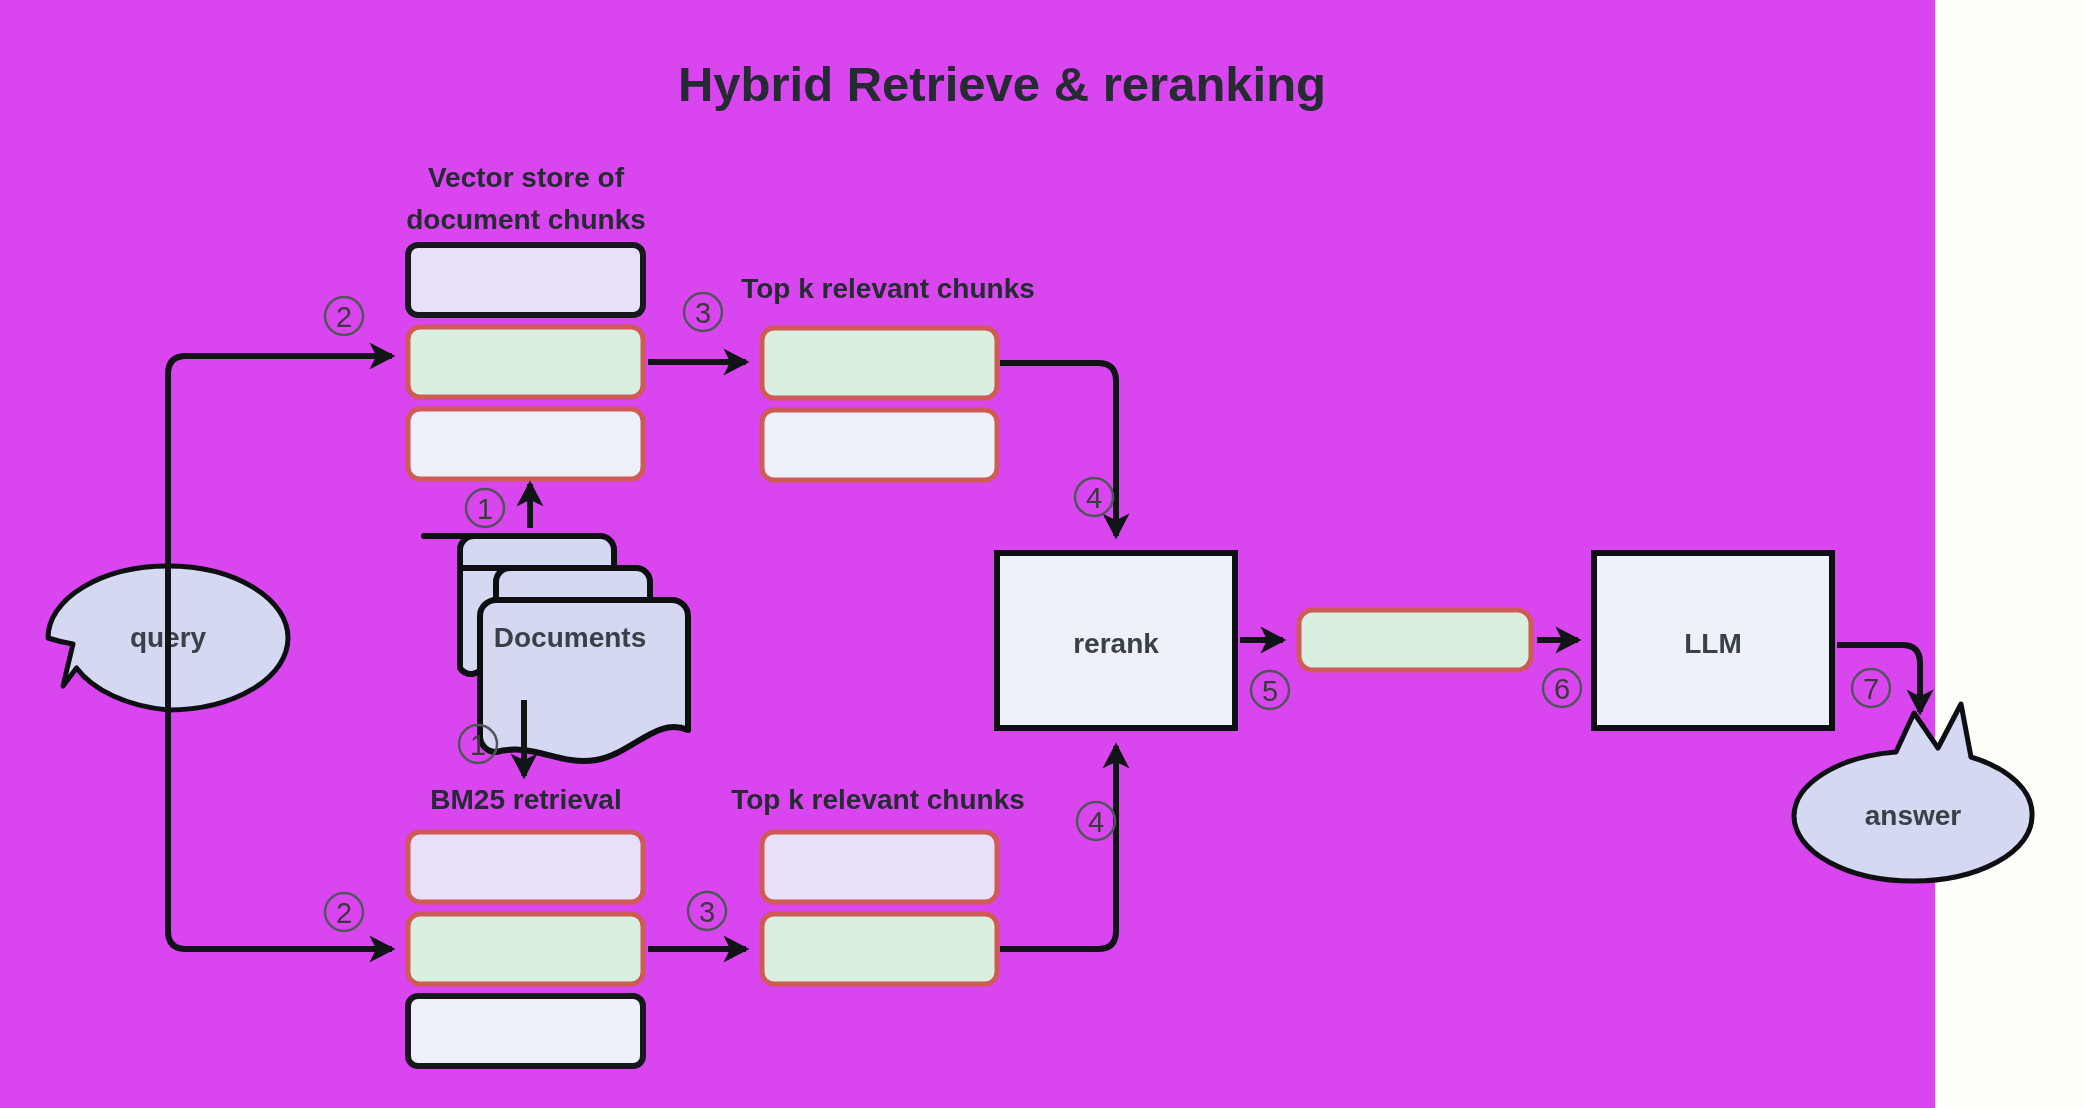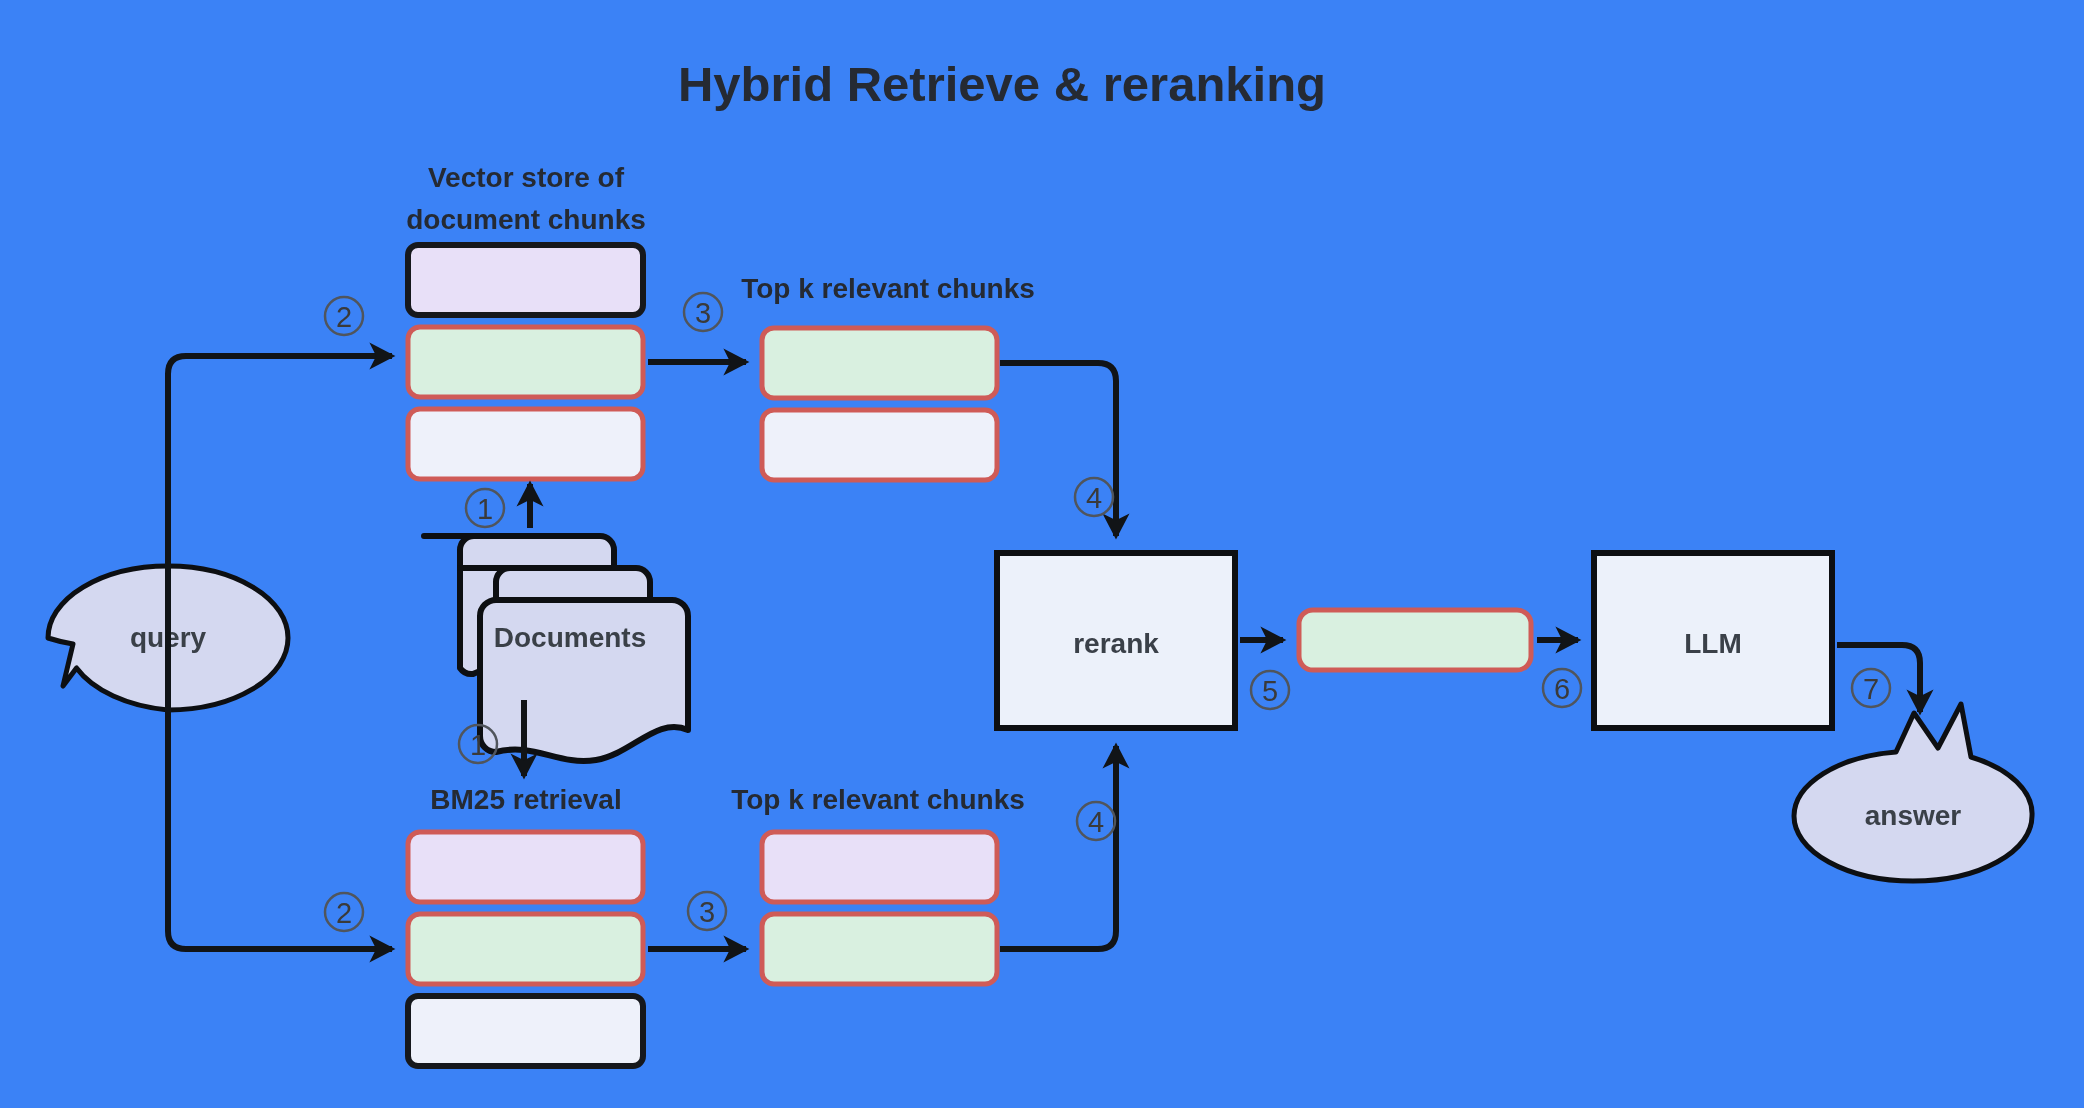--- a/index.html
+++ b/index.html
@@ -8,23 +8,23 @@
     background: #fefefb;
   }
   body {
     width: 2084px;
     height: 1108px;
     overflow: hidden;
     font-family: "Liberation Sans", sans-serif;
   }
   #diagram-root {
     position: relative;
-    width: 2084px;
+    width: 1935px;
     height: 1108px;
-    background: #3b82f6;
+    background: #d946ef;
   }
   svg.canvas {
     position: absolute;
     top: 0; left: 0;
     width: 2084px;
     height: 1108px;
   }
   .diagram-title {
     font-family: "Liberation Sans", sans-serif;
     font-size: 49px;

